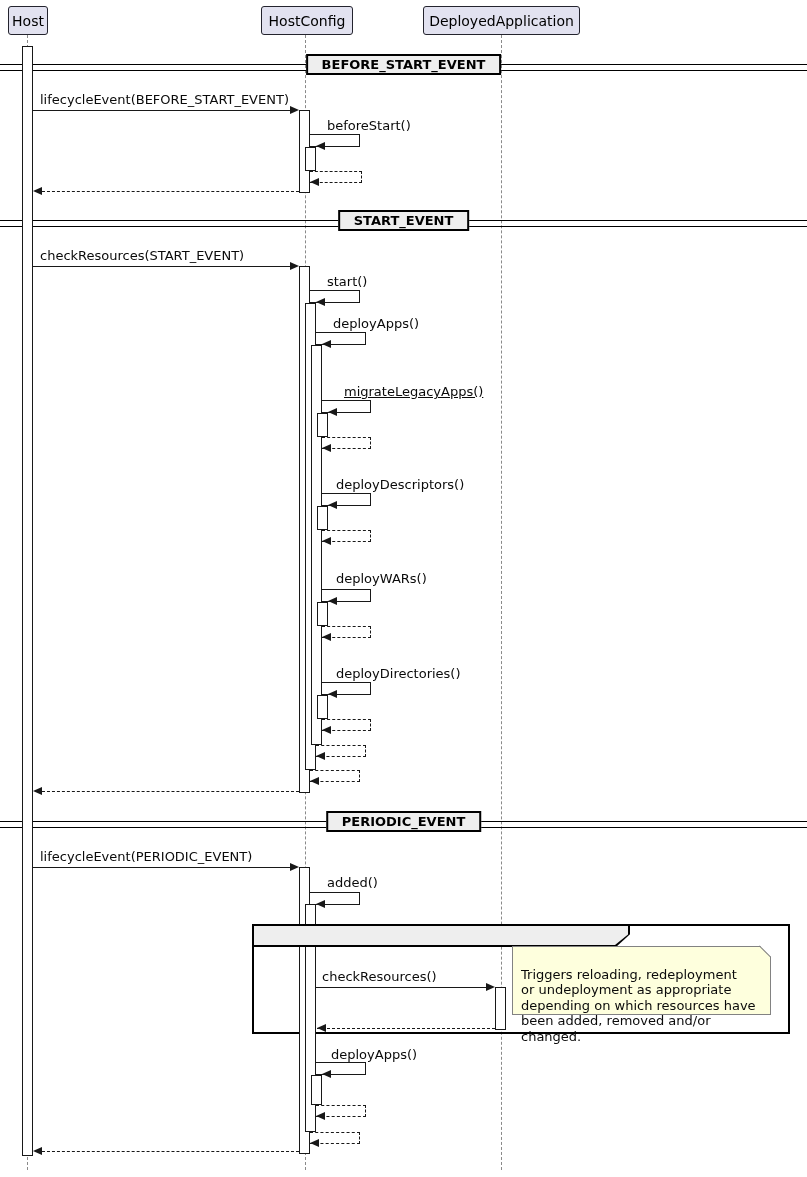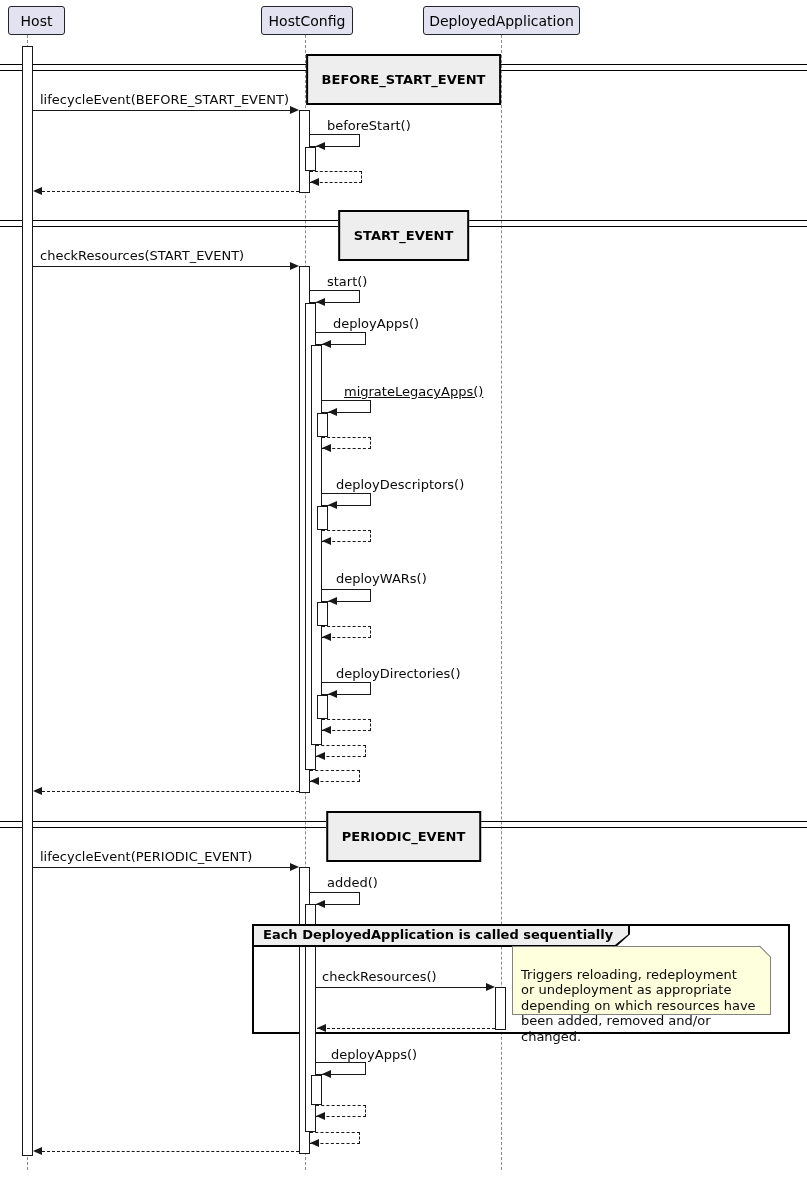--- a/index.html
+++ b/index.html
@@ -26,21 +26,21 @@
   .ah-r { position:absolute; width:0; height:0; border-left:9px solid #181818;
           border-top:4px solid transparent; border-bottom:4px solid transparent; z-index:5; }
   .ah-l { position:absolute; width:0; height:0; border-right:9px solid #181818;
           border-top:4px solid transparent; border-bottom:4px solid transparent; z-index:5; }
   .lbl { position:absolute; font-size:13px; color:#0a0a0a; white-space:nowrap; z-index:5; }
   .divider-line { position:absolute; left:0; width:807px; height:0; border-top:1px solid #000; z-index:1; }
   .divider-box {
     position:absolute; left:50%; transform:translateX(-50%);
     background:#EEEEEE; border:2px solid #000;
     font-size:13px; font-weight:bold; color:#000;
-    padding:16px 14px; white-space:nowrap; z-index:2;
+    padding:1px 14px; white-space:nowrap; z-index:2;
   }
   .group-box { position:absolute; border:2px solid #000; background:transparent; z-index:2; }
   .tab-outer { position:absolute; background:#000; z-index:3;
     clip-path: polygon(0 0, 100% 0, 100% 45%, calc(100% - 14px) 100%, 0 100%); }
   .tab-inner { position:absolute; background:#EEEEEE; z-index:4;
     clip-path: polygon(0 0, 100% 0, 100% 45%, calc(100% - 13px) 100%, 0 100%); }
   .group-title { position:absolute; font-size:13px; font-weight:bold; color:#000; z-index:5; white-space:nowrap; }
   .note {
     position:absolute; background:#FEFFDD; border:1px solid #828282;
     font-size:13px; line-height:15.5px; color:#0a0a0a;
@@ -53,21 +53,21 @@
 </style>
 </head>
 <body>
 
 <div id="canvas">
 
   <div class="lifeline" style="left:27px; top:35px; height:1135px;"></div>
   <div class="lifeline" style="left:305px; top:35px; height:1135px;"></div>
   <div class="lifeline" style="left:501px; top:35px; height:1135px;"></div>
 
-  <div class="participant" style="left:8px; top:6px; width:57px;">
+  <div class="participant" style="left:8px; top:6px; width:40px;">
     <span>Host</span>
   </div>
   <div class="participant" style="left:261px; top:6px; width:92px;">
     <span>HostConfig</span>
   </div>
   <div class="participant" style="left:423px; top:6px; width:157px;">
     <span>DeployedApplication</span>
   </div>
 
   <div class="bar" style="left:22px; top:46px; height:1110px;"></div>
@@ -156,21 +156,20 @@
   <div class="bar" style="left:299px; top:867px; height:287px;"></div>
 
   <div class="lbl" style="left:327px; top:875px;">added()</div>
   <div class="loop" style="left:310px; top:892px; width:50px; height:13px;"></div>
   <div class="ah-l" style="left:316px; top:900px;"></div>
   <div class="bar" style="left:305px; top:904px; height:228px;"></div>
 
   <div class="group-box" style="left:252px; top:924px; width:538px; height:110px;"></div>
   <div class="tab-outer" style="left:252px; top:924px; width:378px; height:23px;"></div>
   <div class="tab-inner" style="left:254px; top:926px; width:374px; height:19px;"></div>
-  <div class="group-title" style="left:263px; top:927px;">Each DeployedApplication is called sequentially</div>
 
   <div class="lbl" style="left:322px; top:969px;">checkResources()</div>
   <div class="hline" style="left:316px; top:987px; width:170px;"></div>
   <div class="ah-r" style="left:486px; top:983px;"></div>
   <div class="bar" style="left:495px; top:987px; height:43px;"></div>
   <div class="dline" style="left:317px; top:1028px; width:178px;"></div>
   <div class="ah-l" style="left:317px; top:1024px;"></div>
 
   <div class="note" style="left:512px; top:946px; width:259px; height:69px;">
     <span>Triggers reloading, redeployment

